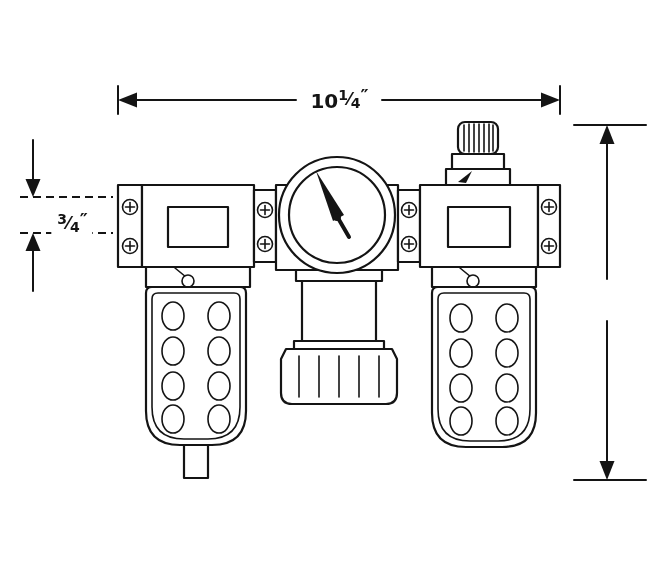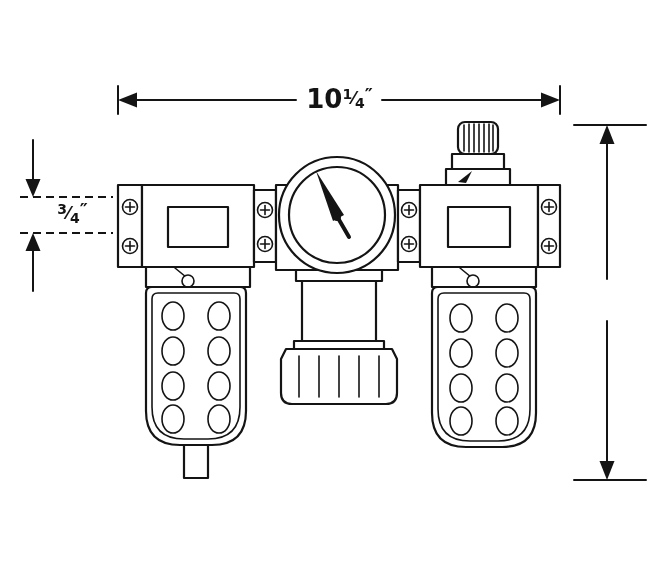--- a/index.html
+++ b/index.html
@@ -8,21 +8,21 @@
   svg{position:absolute;left:0;top:0;}
   .ln{fill:none;stroke:var(--color-line,#141414);stroke-width:2.2;stroke-linecap:round;stroke-linejoin:round;}
   .lnw{fill:#ffffff;stroke:var(--color-line,#141414);stroke-width:2.2;stroke-linejoin:round;}
   .thin{stroke-width:1.6;}
   .dim{stroke-width:2;}
   .dash{fill:none;stroke:var(--color-line,#141414);stroke-width:1.8;stroke-dasharray:8 5;stroke-linecap:butt;}
   .solid{fill:var(--color-line,#141414);stroke:none;}
   .tail{stroke:var(--color-line,#141414);stroke-width:4;stroke-linecap:round;}
   .dim-label{position:absolute;transform:translate(-50%,-50%);background:var(--color-background,#ffffff);
              color:var(--color-line,#141414);font-weight:bold;white-space:nowrap;padding:0 6px;line-height:1;}
-  .whole{font-size:26px;}
+  .whole{font-size:20px;}
   .fr-num{font-size:14px;vertical-align:0.62em;}
   .fr-slash{font-size:17px;vertical-align:0.22em;}
   .fr-den{font-size:14px;vertical-align:0.02em;}
   .unit{font-size:18px;vertical-align:0.38em;letter-spacing:-1px;}
 </style>
 </head>
 <body>
 
 <div class="canvas">
 
@@ -171,18 +171,18 @@
           <line class="ln thin" x1="-4.5" y1="0" x2="4.5" y2="0"></line>
           <line class="ln thin" x1="0" y1="-4.5" x2="0" y2="4.5"></line>
         </g>
   </g>
 </svg>
 
   <div class="dim-label" style="left:339px;top:99px;">
     <span class="whole">10</span><span class="fr-num">1</span><span class="fr-slash">⁄</span><span class="fr-den">4</span><span class="unit">″</span>
   </div>
 
-  <div class="dim-label" style="left:72px;top:214px;text-align:center;">
+  <div class="dim-label" style="left:72px;top:223px;text-align:center;">
     <span class="whole"></span><span class="fr-num">3</span><span class="fr-slash">⁄</span><span class="fr-den">4</span><span class="unit">″</span>
   </div>
 
 
 </div>
 
 </body></html>

